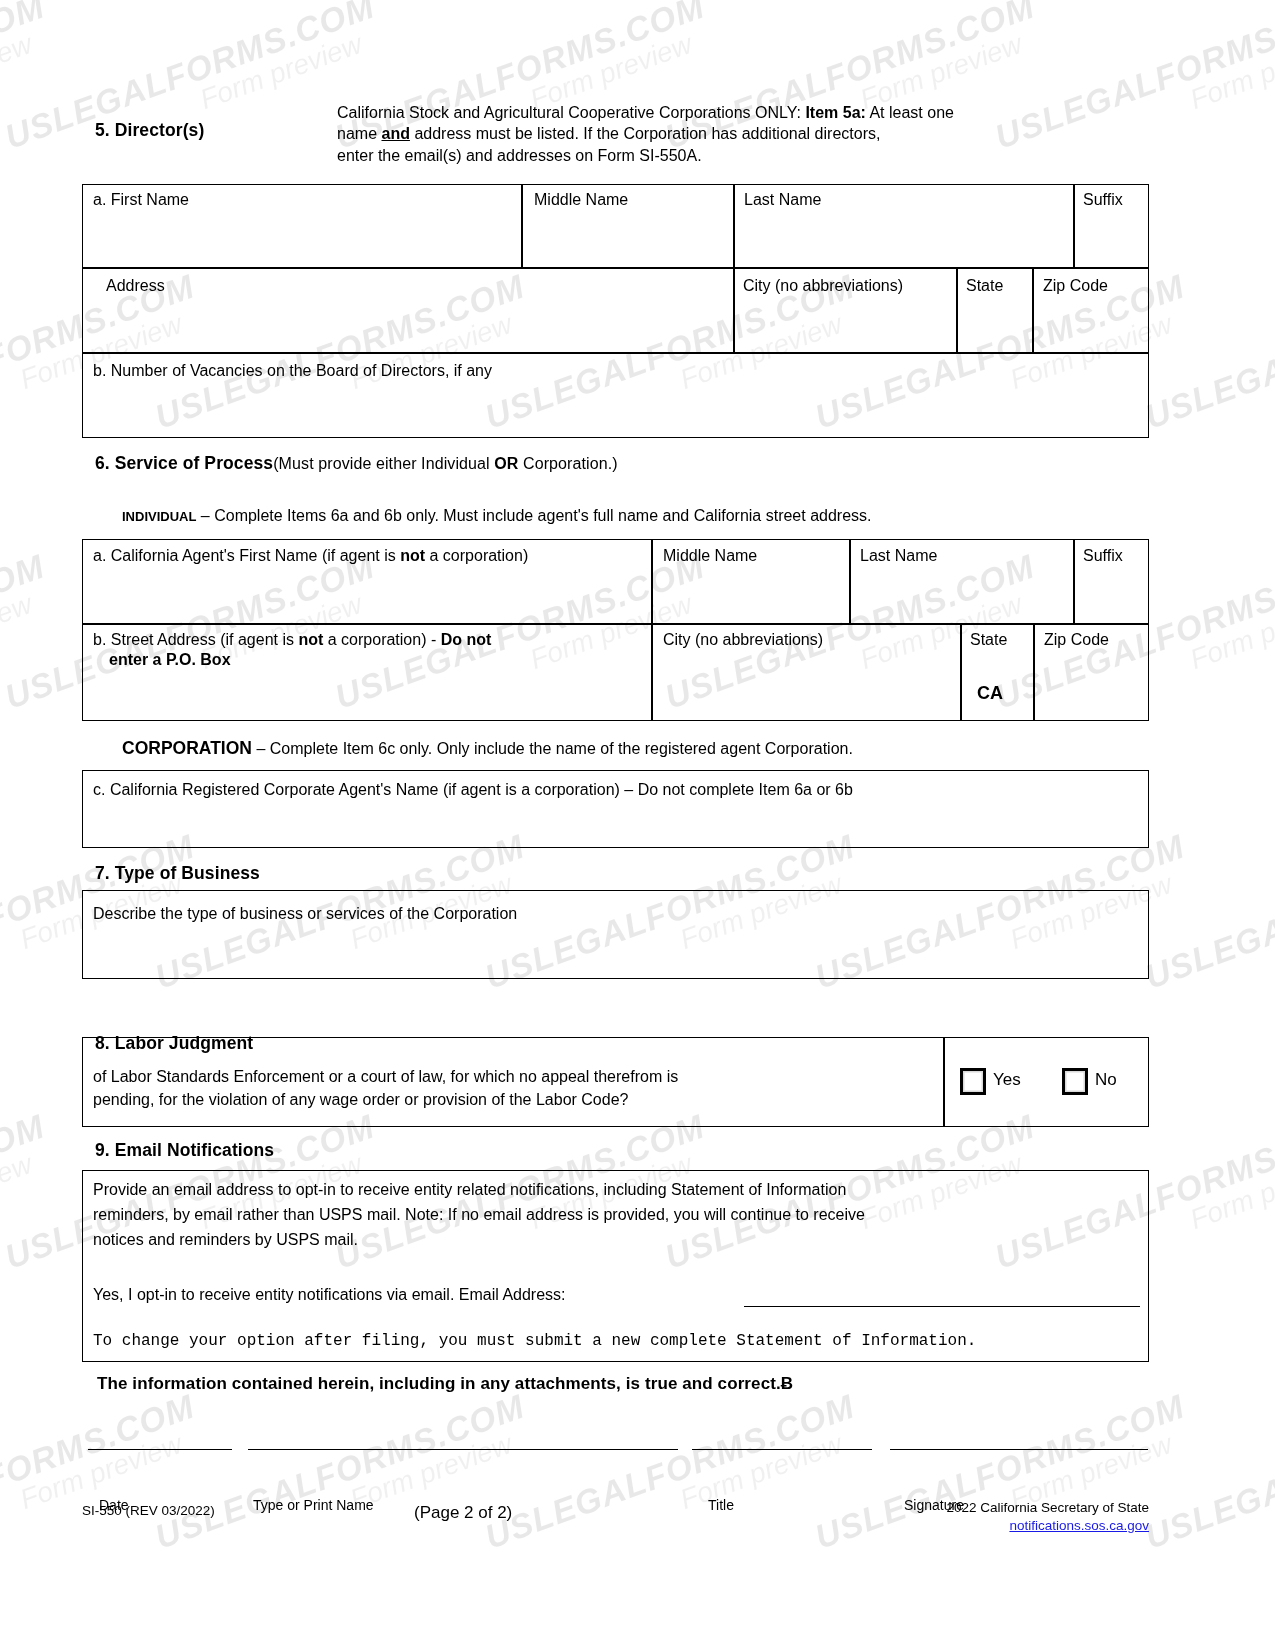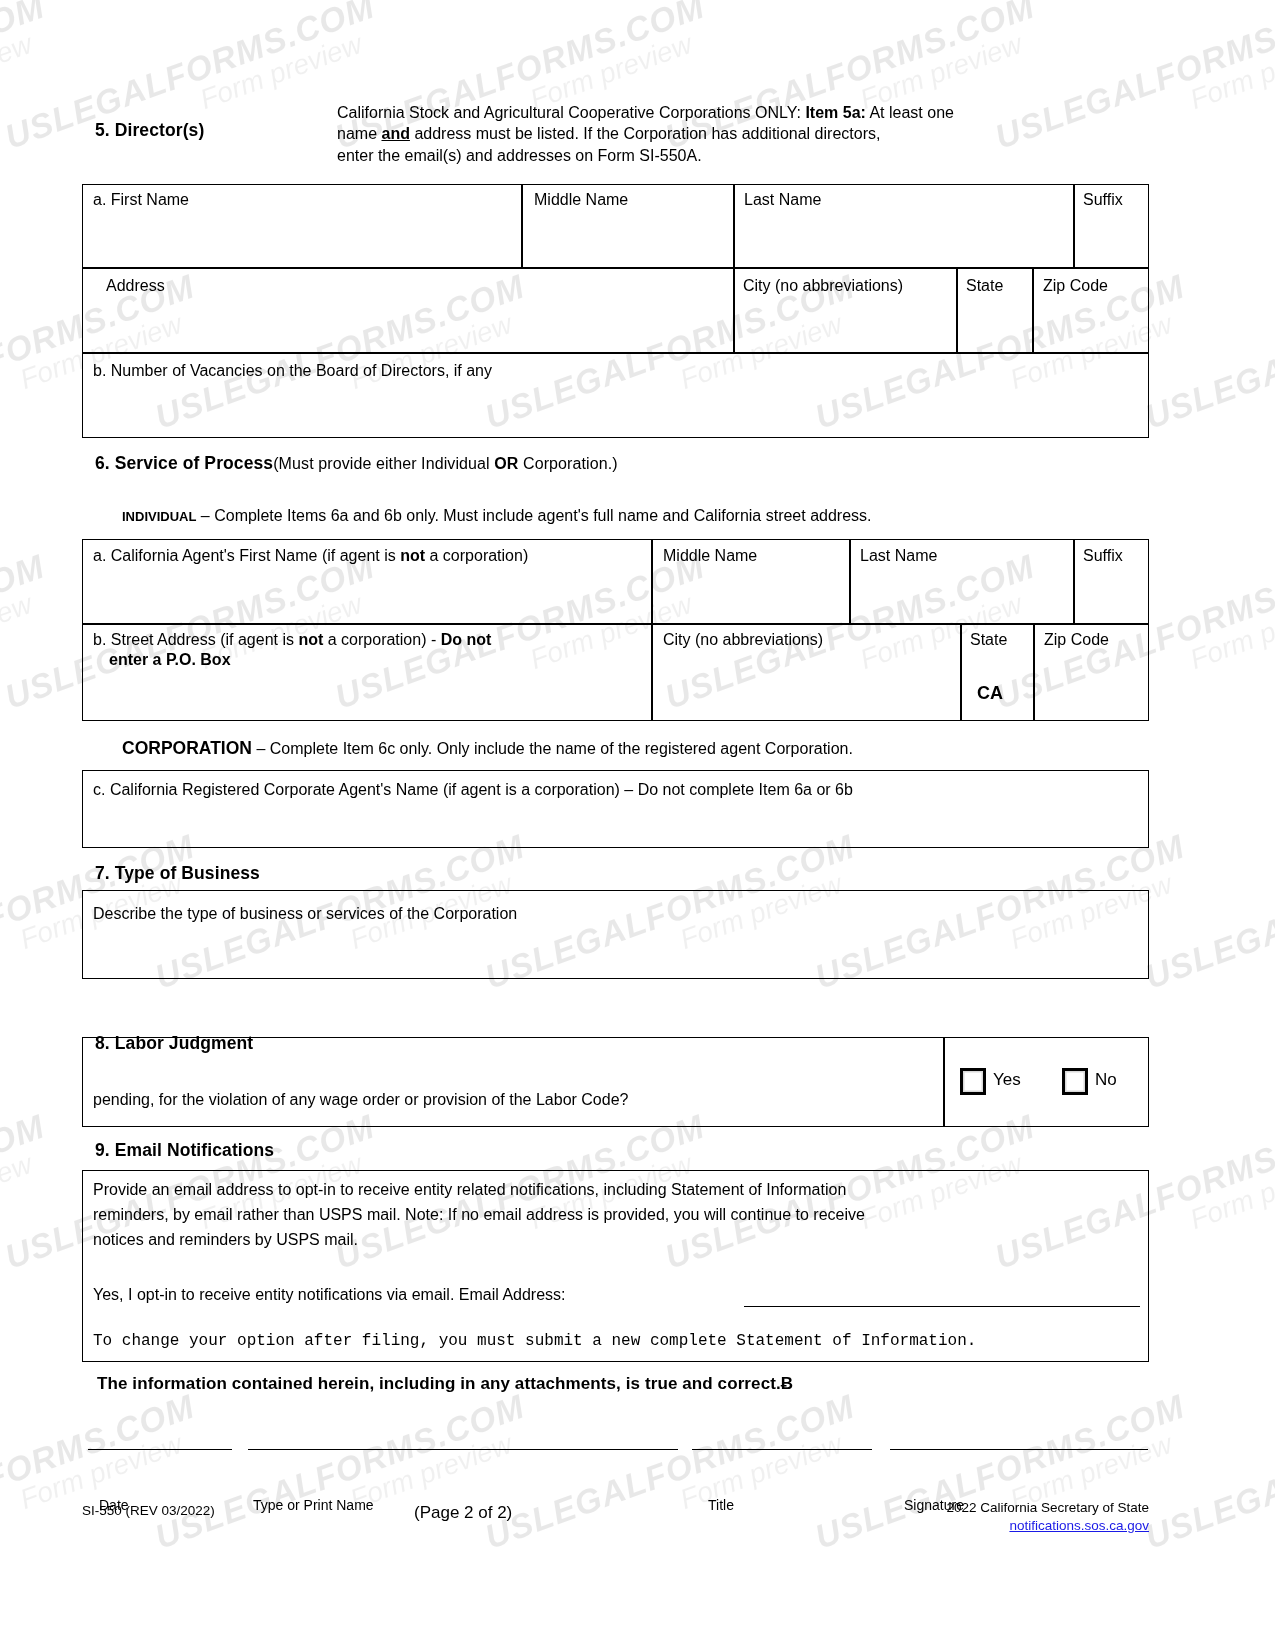--- a/index.html
+++ b/index.html
@@ -292,20 +292,21 @@
   <div class="cellbl" style="left:93px;top:780px;">c. California Registered Corporate Agent's Name (if agent is a corporation) – Do not complete Item 6a or 6b</div>
 
   <div class="sec-title" style="left:95px;top:863px;">7.  Type of Business</div>
   <div class="box" style="left:82px;top:890px;width:1067px;height:89px;"></div>
   <div class="cellbl" style="left:93px;top:904px;">Describe the type of business or services of the Corporation</div>
 
   <div class="sec-title" style="left:95px;top:1001px;margin-top:32px;">8.  Labor Judgment</div>
   <div class="box" style="left:82px;top:1037px;width:1067px;height:90px;"></div>
   <div class="vline" style="left:943px;top:1037px;height:90px;"></div>
 
+  <div class="cellbl" style="left:93px;top:1067px;">of Labor Standards Enforcement or a court of law, for which no appeal therefrom is</div>
   <div class="cellbl" style="left:93px;top:1090px;">pending, for the violation of any wage order or provision of the Labor Code?</div>
 
   <div class="cbx" style="left:960px;top:1068px;"></div>
   <div class="cbx-label" style="left:993px;top:1070px;">Yes</div>
   <div class="cbx" style="left:1062px;top:1068px;"></div>
   <div class="cbx-label" style="left:1095px;top:1070px;">No</div>
 
   <div class="sec-title" style="left:95px;top:1140px;">9.  Email Notifications</div>
   <div class="box" style="left:82px;top:1170px;width:1067px;height:192px;"></div>
 

